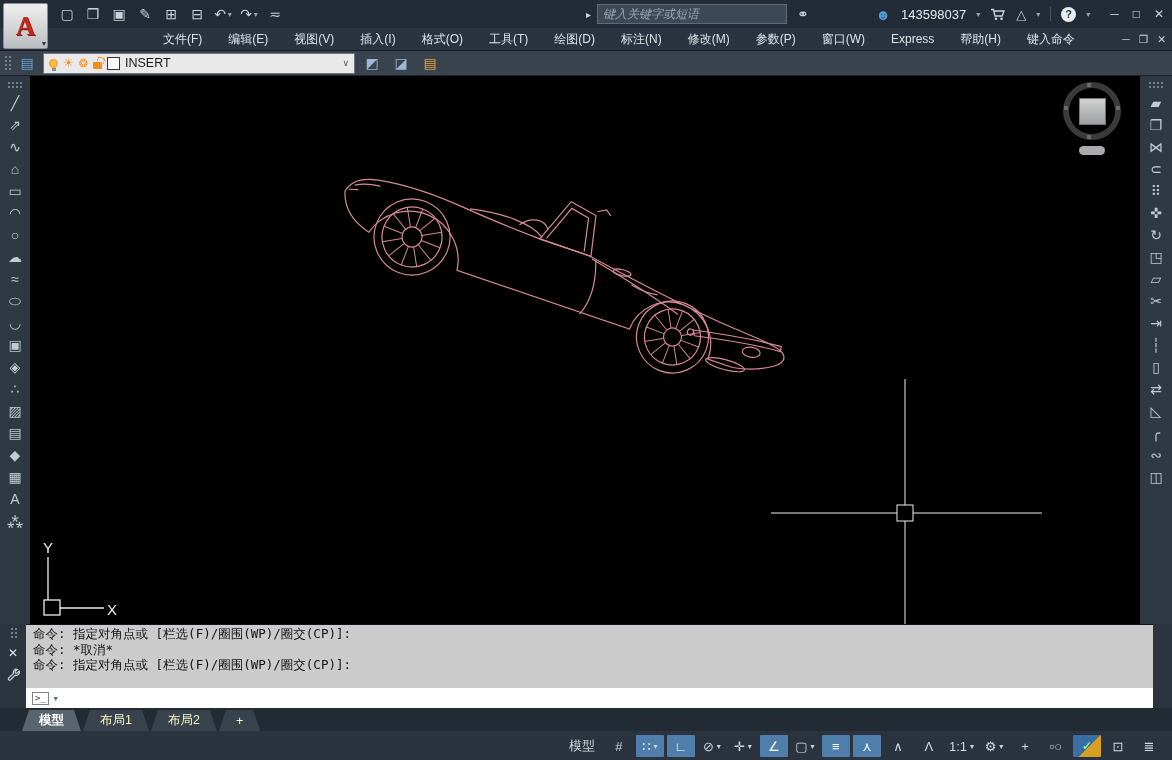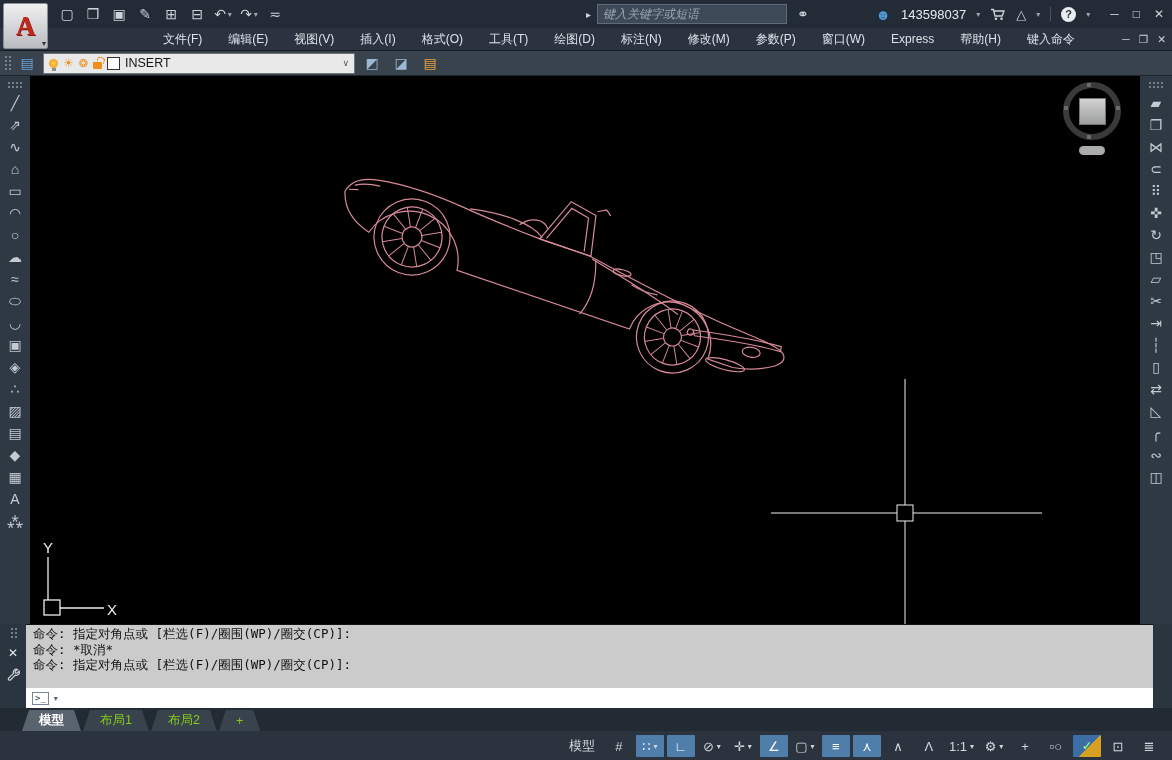--- a/index.html
+++ b/index.html
@@ -93,21 +93,21 @@
   .cmdhist{flex:1;background:#cbcbcb;color:#101010;font-family:"DejaVu Sans Mono",monospace;
     font-size:12.5px;line-height:15.5px;padding:1px 7px}
   .cmdinput{height:20px;background:#ffffff;display:flex;align-items:center;gap:5px;padding:0 6px}
   .promptbox{font-family:"DejaVu Sans Mono",monospace;font-size:9px;color:#2e3b49;border:1px solid #7a8694;
     padding:0 2px;line-height:11px}
   .cmdfield{flex:1;border:none;outline:none;font-family:"DejaVu Sans Mono",monospace;font-size:12.5px;
     color:#222;font-style:italic;background:transparent}
   .cmdfield::placeholder{color:#8a8f95;font-style:italic}
   
   .tabsrow{height:23px;background:#222a34;display:flex;align-items:flex-end;padding-left:22px;gap:2px}
-  .tab{height:21px;padding:0 17px;display:flex;align-items:center;background:#39434e;color:#84cc16;
+  .tab{height:21px;padding:0 17px;display:flex;align-items:center;background:#39434e;color:#fef9c3;
     clip-path:polygon(7px 0,calc(100% - 7px) 0,100% 100%,0 100%);font-size:12.5px;white-space:nowrap}
   .tab.active{background:#5a646e;color:#fff;font-weight:bold}
   
   .statusbar{height:30px;background:#2a333e;display:flex;align-items:center;justify-content:flex-end;
     padding-right:9px;gap:3px}
   .sitem{height:22px;min-width:22px;display:flex;align-items:center;justify-content:center;
     color:#d2d8de;font-size:13px;padding:0 3px;border-radius:1px;white-space:nowrap}
   .sitem.active{background:#4e7ea9;color:#fff}
   .sitem.has-caret::after{content:"▾";font-size:8px;margin-left:3px;color:#cfd5db}
   .sitem.perf{background:linear-gradient(135deg,#3a6ea5 55%,#d8a023 55%);color:#8ef08a;font-weight:bold;font-size:12px}

